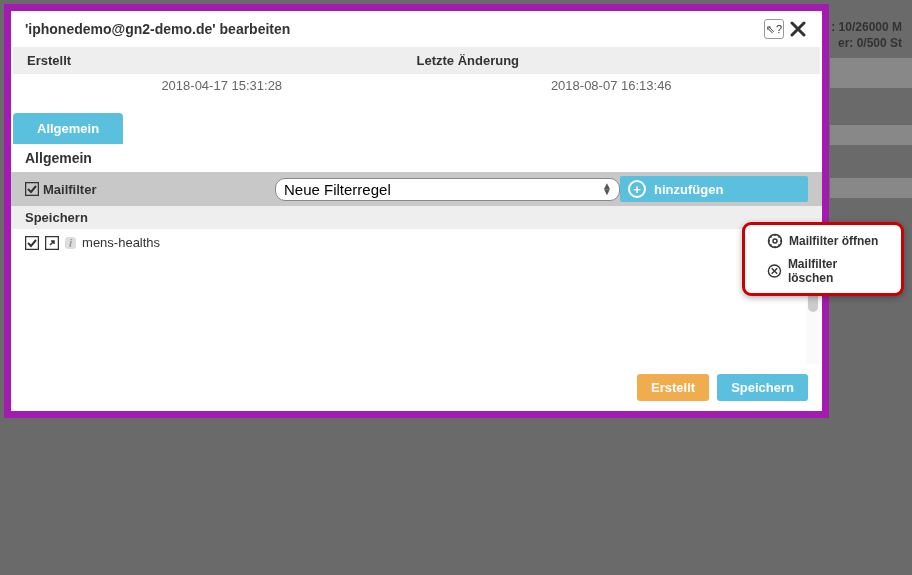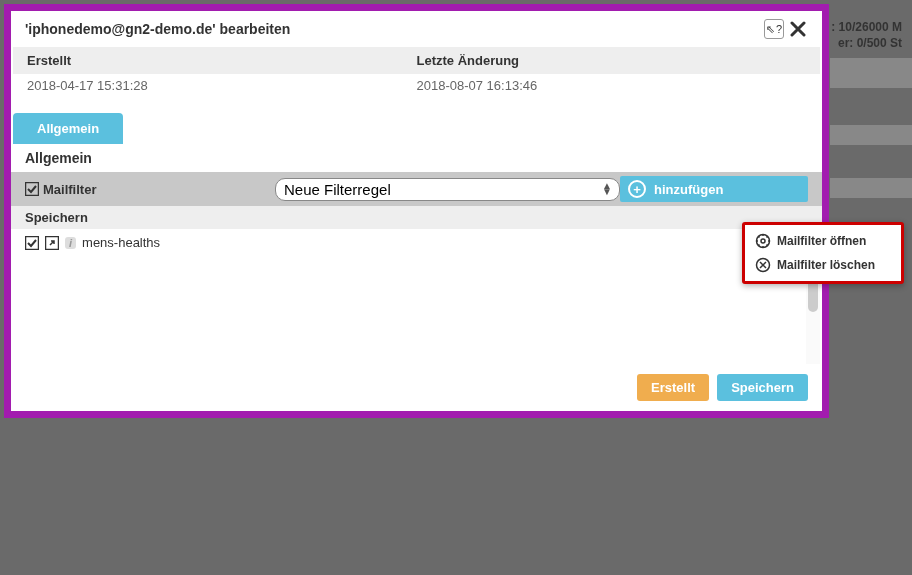--- a/index.html
+++ b/index.html
@@ -15,37 +15,37 @@
 .modal-title { font-weight: bold; font-size: 14px; color: #333; }
 .header-icons { display: flex; gap: 4px; }
 .icon-btn { width: 20px; height: 20px; display: flex; align-items: center; justify-content: center; cursor: pointer; }
 .close-svg { width: 16px; height: 16px; }
 .help-box { border: 1px solid #999; border-radius: 3px; padding: 0 3px; font-size: 11px; display: flex; align-items: center; gap: 1px; }
 .meta { display: flex; background: #eee; padding: 6px 14px; margin: 0 2px; justify-content: flex-end; }
 .meta-col { flex: 1; }
 .meta-label { font-weight: bold; font-size: 13px; color: #333; }
 .meta-val { font-size: 13px; color: #666; margin-top: 2px; }
 .meta-row2 { display: flex; padding: 2px 14px 8px; margin: 0 2px; }
-.meta-row2 .meta-col { flex: 1; }
+.meta-row2 .meta-col { flex: 1; text-align: center; }
 .tabs { padding: 12px 2px 0; }
 .tab { display: inline-block; background: #5bc0de; color: #fff; font-weight: bold; padding: 8px 24px; border-radius: 4px 4px 0 0; font-size: 13px; }
 .section-title { padding: 6px 14px; font-weight: bold; font-size: 14px; color: #333; background: #fff; }
 .filter-bar { display: flex; align-items: center; background: #c8c8c8; padding: 4px 14px; }
 .filter-label { font-weight: bold; font-size: 13px; color: #333; flex: 0 0 250px; display: flex; align-items: center; gap: 4px; }
 .filter-select-wrap { flex: 0 0 auto; position: relative; }
 .filter-select { width: 345px; padding: 2px 20px 2px 8px; border: 1px solid #888; border-radius: 10px; font-size: 15px; background: #fff; appearance: none; -webkit-appearance: none; }
 .select-arrows { position: absolute; right: 8px; top: 50%; transform: translateY(-50%); pointer-events: none; font-size: 10px; color: #555; line-height: 6px; }
 .add-btn { background: #5bc0de; color: #fff; display: flex; align-items: center; gap: 8px; padding: 4px 20px 4px 8px; border-radius: 2px; cursor: pointer; font-weight: bold; flex: 1; }
 .add-icon { width: 18px; height: 18px; border: 2px solid #fff; border-radius: 50%; display: flex; align-items: center; justify-content: center; font-size: 13px; line-height: 1; }
 .col-header { background: #eee; padding: 4px 14px; font-weight: bold; font-size: 13px; }
 .filter-list { flex: 1; overflow-y: auto; position: relative; }
 .filter-row { display: flex; align-items: center; padding: 6px 14px; gap: 6px; font-size: 13px; color: #333; }
 .row-icon { width: 14px; height: 14px; display: inline-flex; align-items: center; justify-content: center; }
 .info-badge { background: #ddd; color: #999; font-weight: bold; font-style: italic; border-radius: 3px; padding: 0 4px; font-size: 11px; }
-.context-menu { position: absolute; top: 222px; left: 742px; width: 162px; background: #fff; border: 3px solid #cc0000; border-radius: 3px; box-shadow: 0 2px 6px rgba(0,0,0,0.3); padding: 4px 0; z-index: 100; }
+.context-menu { position: absolute; top: 222px; left: 742px; width: 162px; background: #fff; border: 3px solid #cc0000; border-radius: 9px; box-shadow: 0 2px 6px rgba(0,0,0,0.3); padding: 4px 12px; z-index: 100; }
 .cm-item { display: flex; align-items: center; gap: 6px; padding: 4px 10px; font-size: 12px; font-weight: bold; cursor: pointer; }
 .cm-icon { width: 16px; height: 16px; }
 .modal-footer { padding: 10px 14px; display: flex; justify-content: flex-end; gap: 8px; border-top: 0px solid #eee; }
 .btn { padding: 6px 14px; border: none; border-radius: 3px; font-weight: bold; font-size: 13px; cursor: pointer; color: #fff; }
 .btn-cancel { background: #f0ad4e; }
 .btn-save { background: #5bc0de; }
 .check-icon { width: 14px; height: 14px; }
 .scrollbar-track { position: absolute; right: 2px; top: 0; width: 14px; bottom: 0; background: #fafafa; }
 .scrollbar-thumb { background: #ccc; width: 10px; margin: 2px; border-radius: 5px; height: 60%; }
 </style>

